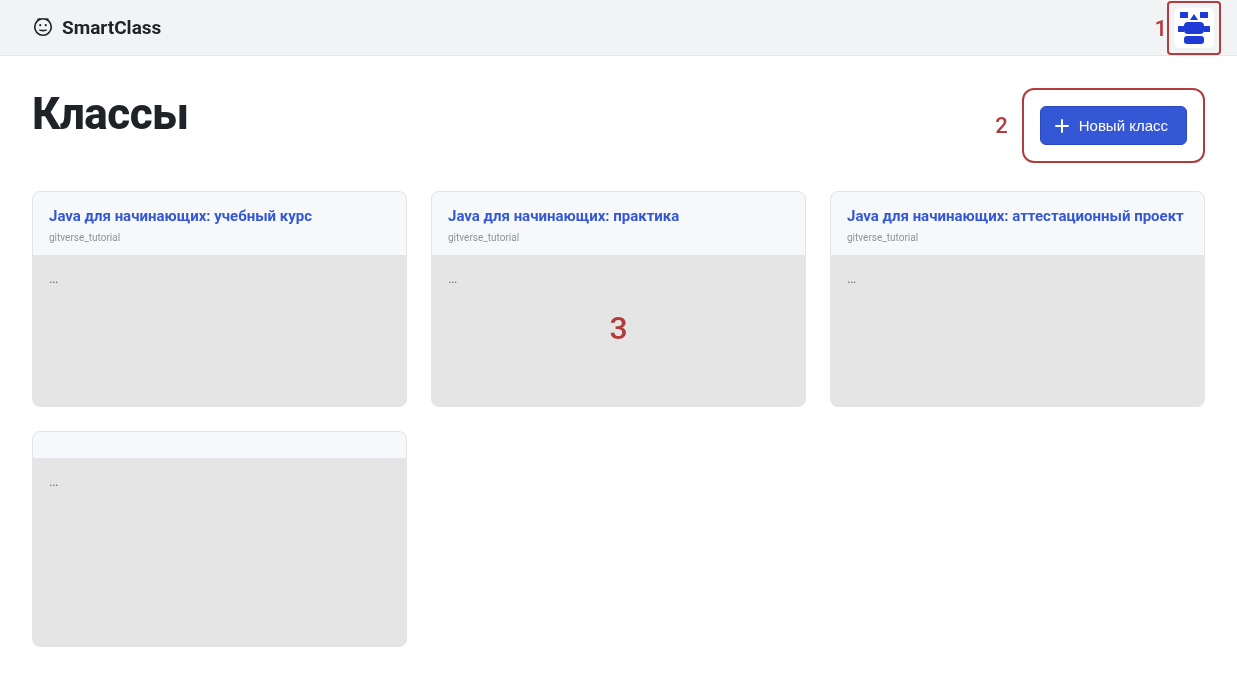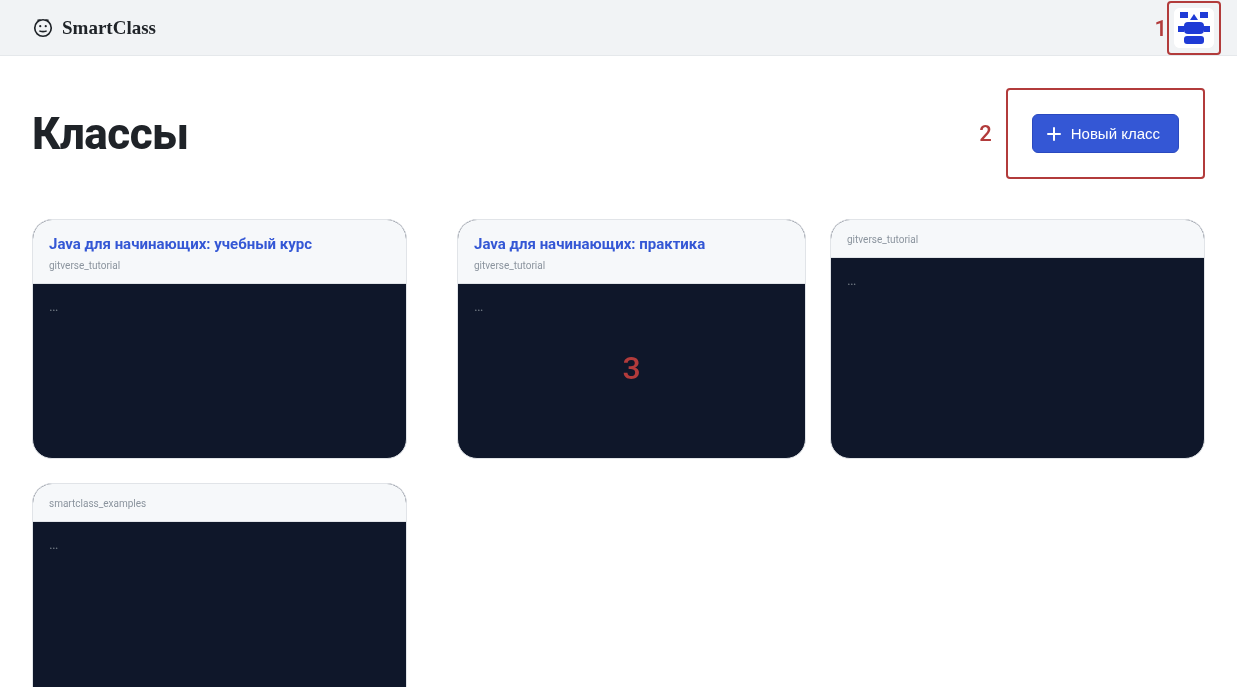--- a/index.html
+++ b/index.html
@@ -9,23 +9,22 @@
     background: #f1f3f5;
     border-bottom: 1px solid #e5e8eb;
     display: flex;
     align-items: center;
     justify-content: space-between;
     padding: 0 16px 0 32px;
     position: relative;
   }
   .brand {
     display: flex;
-    align-items: flex-end;
+    align-items: flex-start;
     gap: 8px;
-    font-family: Liberation Serif, serif;
   }
   .brand-logo {
     width: 22px; height: 22px;
     display: inline-flex; align-items: center; justify-content: center;
   }
   .brand-name {
     font-weight: 700;
     font-size: 19px;
     color: #1f2328;
   }
@@ -41,35 +40,34 @@
     border-radius: 6px;
     background: #fff;
     display: flex; align-items: center; justify-content: center;
     overflow: hidden;
   }
   .content {
     padding: 32px 32px 24px 32px;
   }
   .page-head {
     display: flex;
-    align-items: center;
     justify-content: space-between;
-    margin-bottom: 40px;
+    margin-bottom: 28px;
     position: relative;
   }
   .page-title {
     font-size: 44px;
     font-weight: 800;
     letter-spacing: -0.5px;
     color: #1f2328;
   }
   .new-wrap {
     border: 2px solid #b23b3b;
-    border-radius: 4px;
-    padding: 24px;
+    border-radius: 12px;
+    padding: 16px;
     position: relative;
   }
   .new-btn {
     background: #3457d5;
     color: #fff;
     border: 1px solid #2a49bf;
     border-radius: 6px;
     padding: 10px 18px 10px 14px;
     font-size: 15px;
     font-weight: 500;
@@ -79,23 +77,23 @@
     cursor: pointer;
   }
   .plus-icon { width: 14px; height: 14px; display: inline-flex; }
   .grid {
     display: grid;
     grid-template-columns: repeat(3, 1fr);
     gap: 24px;
   }
   .card {
     border: 1px solid #e1e4e8;
-    border-radius: 20px;
-    background: #0f172a;
-    height: 240px;
+    border-radius: 8px;
+    background: #e5e5e5;
+    height: 216px;
     display: flex;
     flex-direction: column;
     overflow: hidden;
     cursor: pointer;
   }
   .card-head {
     background: #f6f8fa;
     border-bottom: 1px solid #e1e4e8;
     padding: 14px 16px 12px 16px;
   }
@@ -196,43 +194,43 @@
     <div class="card">
       <div class="card-head">
         <div class="card-title">Java для начинающих: учебный курс</div>
         <div class="card-sub">gitverse_tutorial</div>
       </div>
       <div class="card-body">
         <span>…</span>
       </div>
     </div>
 
-    <div class="card card-highlight" style="position:relative;margin-left:26px;">
+    <div class="card card-highlight" style="position:relative;">
       <div class="card-head">
         <div class="card-title">Java для начинающих: практика</div>
         <div class="card-sub">gitverse_tutorial</div>
       </div>
       <div class="card-body">
         <span>…</span>
         <span class="annot annot-3">3</span>
       </div>
     </div>
 
     <div class="card">
       <div class="card-head">
+        <div class="card-title">Java для начинающих: аттестационный проект</div>
         <div class="card-sub">gitverse_tutorial</div>
       </div>
       <div class="card-body">
         <span>…</span>
       </div>
     </div>
 
     <div class="card">
       <div class="card-head">
-        <div class="card-sub">smartclass_examples</div>
       </div>
       <div class="card-body">
         <span>…</span>
       </div>
     </div>
 
   </div>
 </div>
 
 </body></html>

